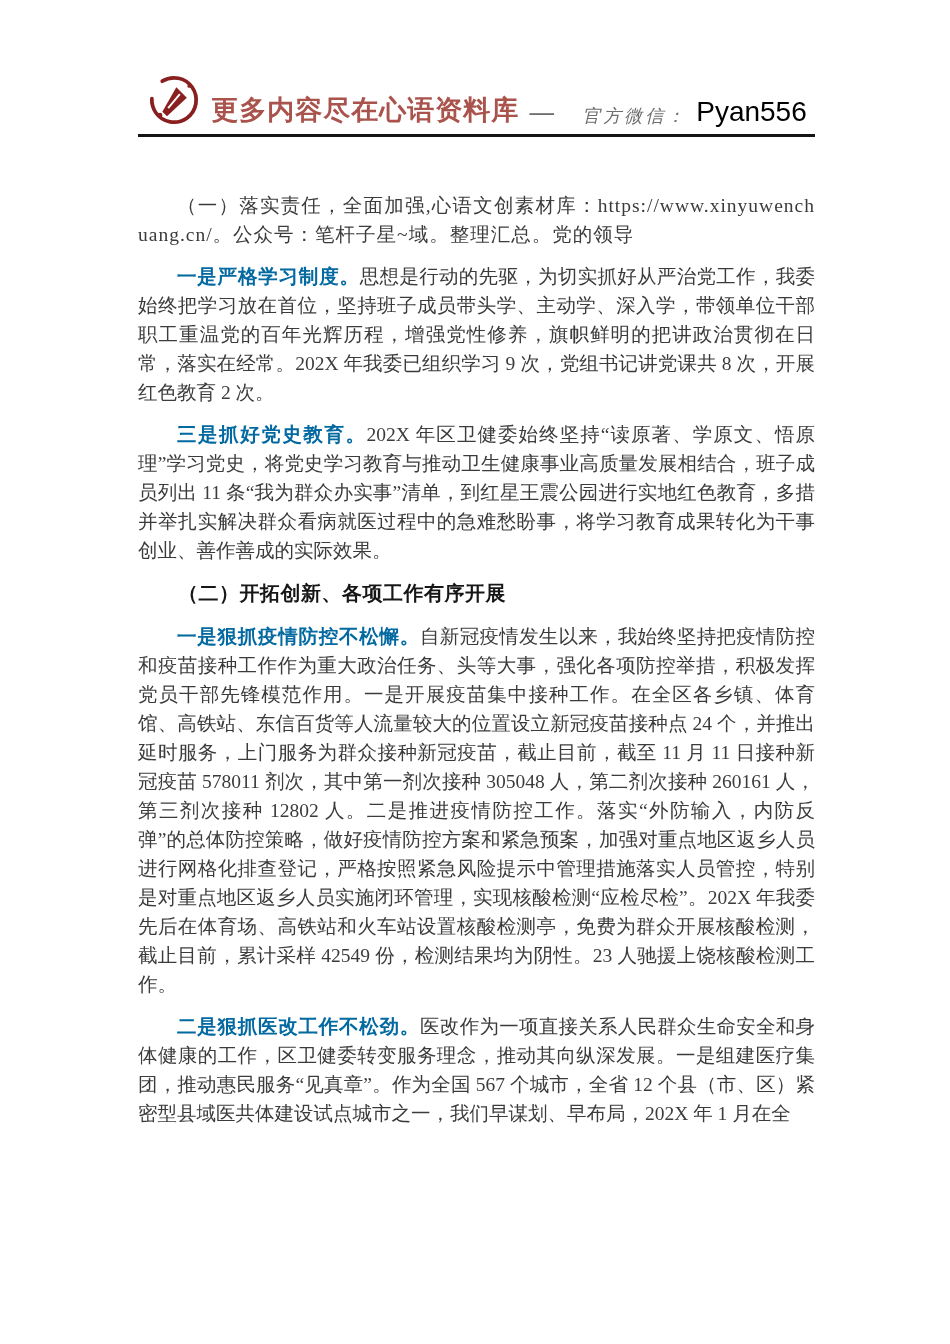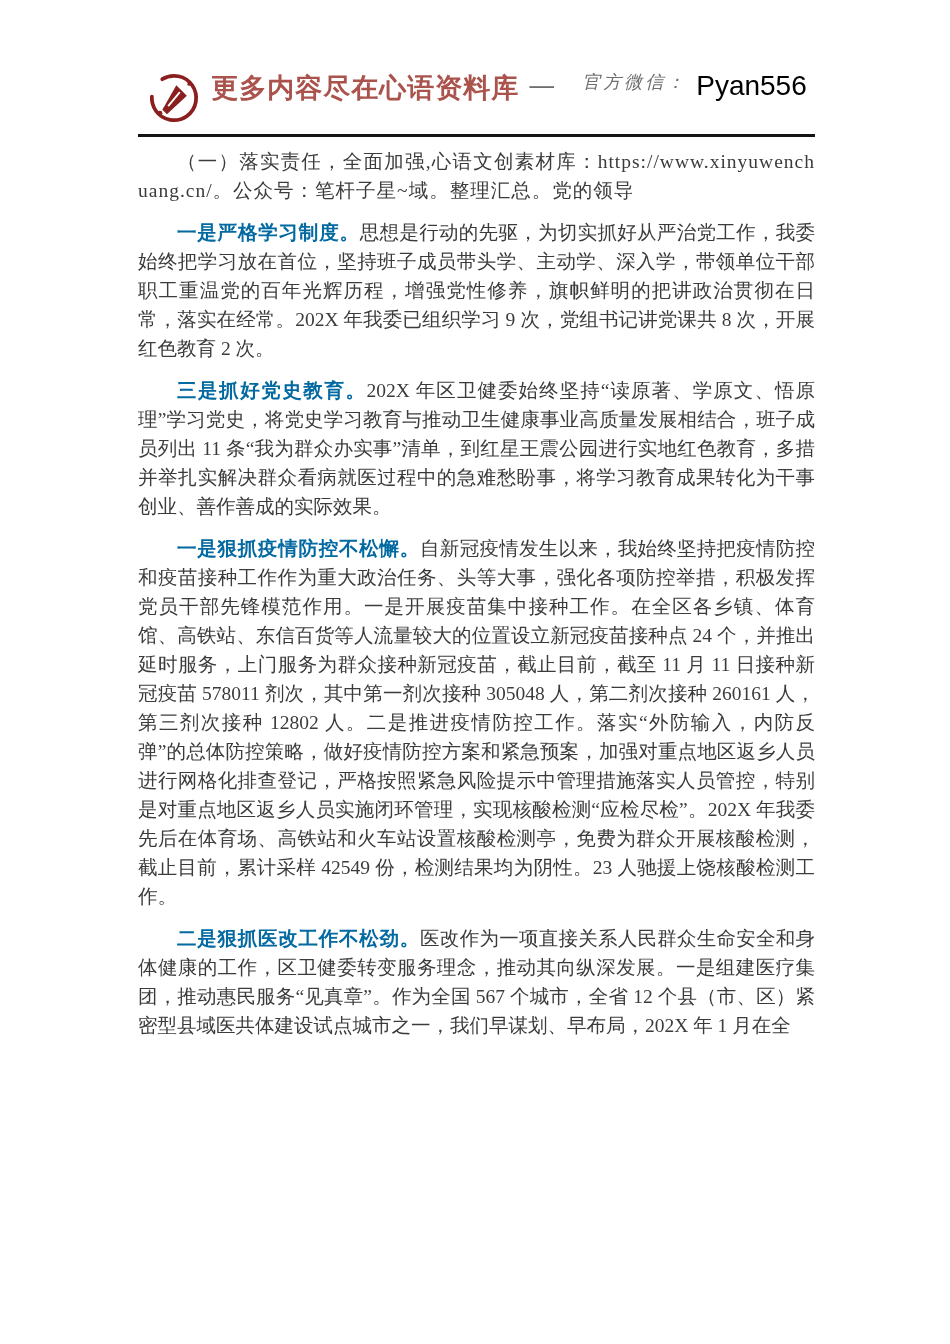--- a/index.html
+++ b/index.html
@@ -11,21 +11,21 @@
   }
   .page {
     width: 950px; height: 1344px;
     padding: 70px 135px 0 138px;
     background: #ffffff;
   }
 
   
   .brand-strip {
     display: flex;
-    align-items: flex-start;
+    align-items: flex-end;
     justify-content: center;
     gap: 9px;
     height: 58px;
   }
   .brand-logo { width: 56px; height: 56px; flex: 0 0 auto; }
   .brand-text {
     font-family: "DejaVu Serif", serif;
     font-weight: 600;
     font-size: 27px;
     letter-spacing: 1px;
@@ -85,20 +85,21 @@
     line-height: 29px;
     color: #161616;
     text-indent: 2em;
     letter-spacing: 0.5px;
     margin: 14px 0 14px 0;
   }
   .para.stretched {
     overflow-wrap: anywhere;
     word-break: break-all;
     letter-spacing: 1px;
+    margin-top: 44px;
   }
 </style>
 </head>
 <body>
 
 <div class="page">
 
   <div class="brand-strip header">
     <svg class="brand-logo" viewBox="0 0 48 48" aria-hidden="true">
       <circle cx="24" cy="24" r="19" fill="none" stroke="#8a1f1f" stroke-width="3.2" stroke-dasharray="72 18" stroke-linecap="round" transform="rotate(-35 24 24)"></circle>
@@ -119,20 +120,21 @@
 
 
 
     <p class="para stretched"><span>（一）落实责任，全面加强,心语文创素材库：https://www.xinyuwenchuang.cn/。公众号：笔杆子星~域。整理汇总。党的领导</span></p>
 
     <p class="para"><span class="lead">一是严格学习制度。</span><span>思想是行动的先驱，为切实抓好从严治党工作，我委始终把学习放在首位，坚持班子成员带头学、主动学、深入学，带领单位干部职工重温党的百年光辉历程，增强党性修养，旗帜鲜明的把讲政治贯彻在日常，落实在经常。202X 年我委已组织学习 9 次，党组书记讲党课共 8 次，开展红色教育 2 次。</span></p>
 
 
     <p class="para"><span class="lead">三是抓好党史教育。</span><span>202X 年区卫健委始终坚持“读原著、学原文、悟原理”学习党史，将党史学习教育与推动卫生健康事业高质量发展相结合，班子成员列出 11 条“我为群众办实事”清单，到红星王震公园进行实地红色教育，多措并举扎实解决群众看病就医过程中的急难愁盼事，将学习教育成果转化为干事创业、善作善成的实际效果。</span></p>
 
+    <h2 class="heading">（二）开拓创新、各项工作有序开展</h2>
 
     <p class="para"><span class="lead">一是狠抓疫情防控不松懈。</span><span>自新冠疫情发生以来，我始终坚持把疫情防控和疫苗接种工作作为重大政治任务、头等大事，强化各项防控举措，积极发挥党员干部先锋模范作用。一是开展疫苗集中接种工作。在全区各乡镇、体育馆、高铁站、东信百货等人流量较大的位置设立新冠疫苗接种点 24 个，并推出延时服务，上门服务为群众接种新冠疫苗，截止目前，截至 11 月 11 日接种新冠疫苗 578011 剂次，其中第一剂次接种 305048 人，第二剂次接种 260161 人，第三剂次接种 12802 人。二是推进疫情防控工作。落实“外防输入，内防反弹”的总体防控策略，做好疫情防控方案和紧急预案，加强对重点地区返乡人员进行网格化排查登记，严格按照紧急风险提示中管理措施落实人员管控，特别是对重点地区返乡人员实施闭环管理，实现核酸检测“应检尽检”。202X 年我委先后在体育场、高铁站和火车站设置核酸检测亭，免费为群众开展核酸检测，截止目前，累计采样 42549 份，检测结果均为阴性。23 人驰援上饶核酸检测工作。</span></p>
 
     <p class="para"><span class="lead">二是狠抓医改工作不松劲。</span><span>医改作为一项直接关系人民群众生命安全和身体健康的工作，区卫健委转变服务理念，推动其向纵深发展。一是组建医疗集团，推动惠民服务“见真章”。作为全国 567 个城市，全省 12 个县（市、区）紧密型县域医共体建设试点城市之一，我们早谋划、早布局，202X 年 1 月在全</span></p>
 
   </div>
 
 </div>
 
 </body></html>

